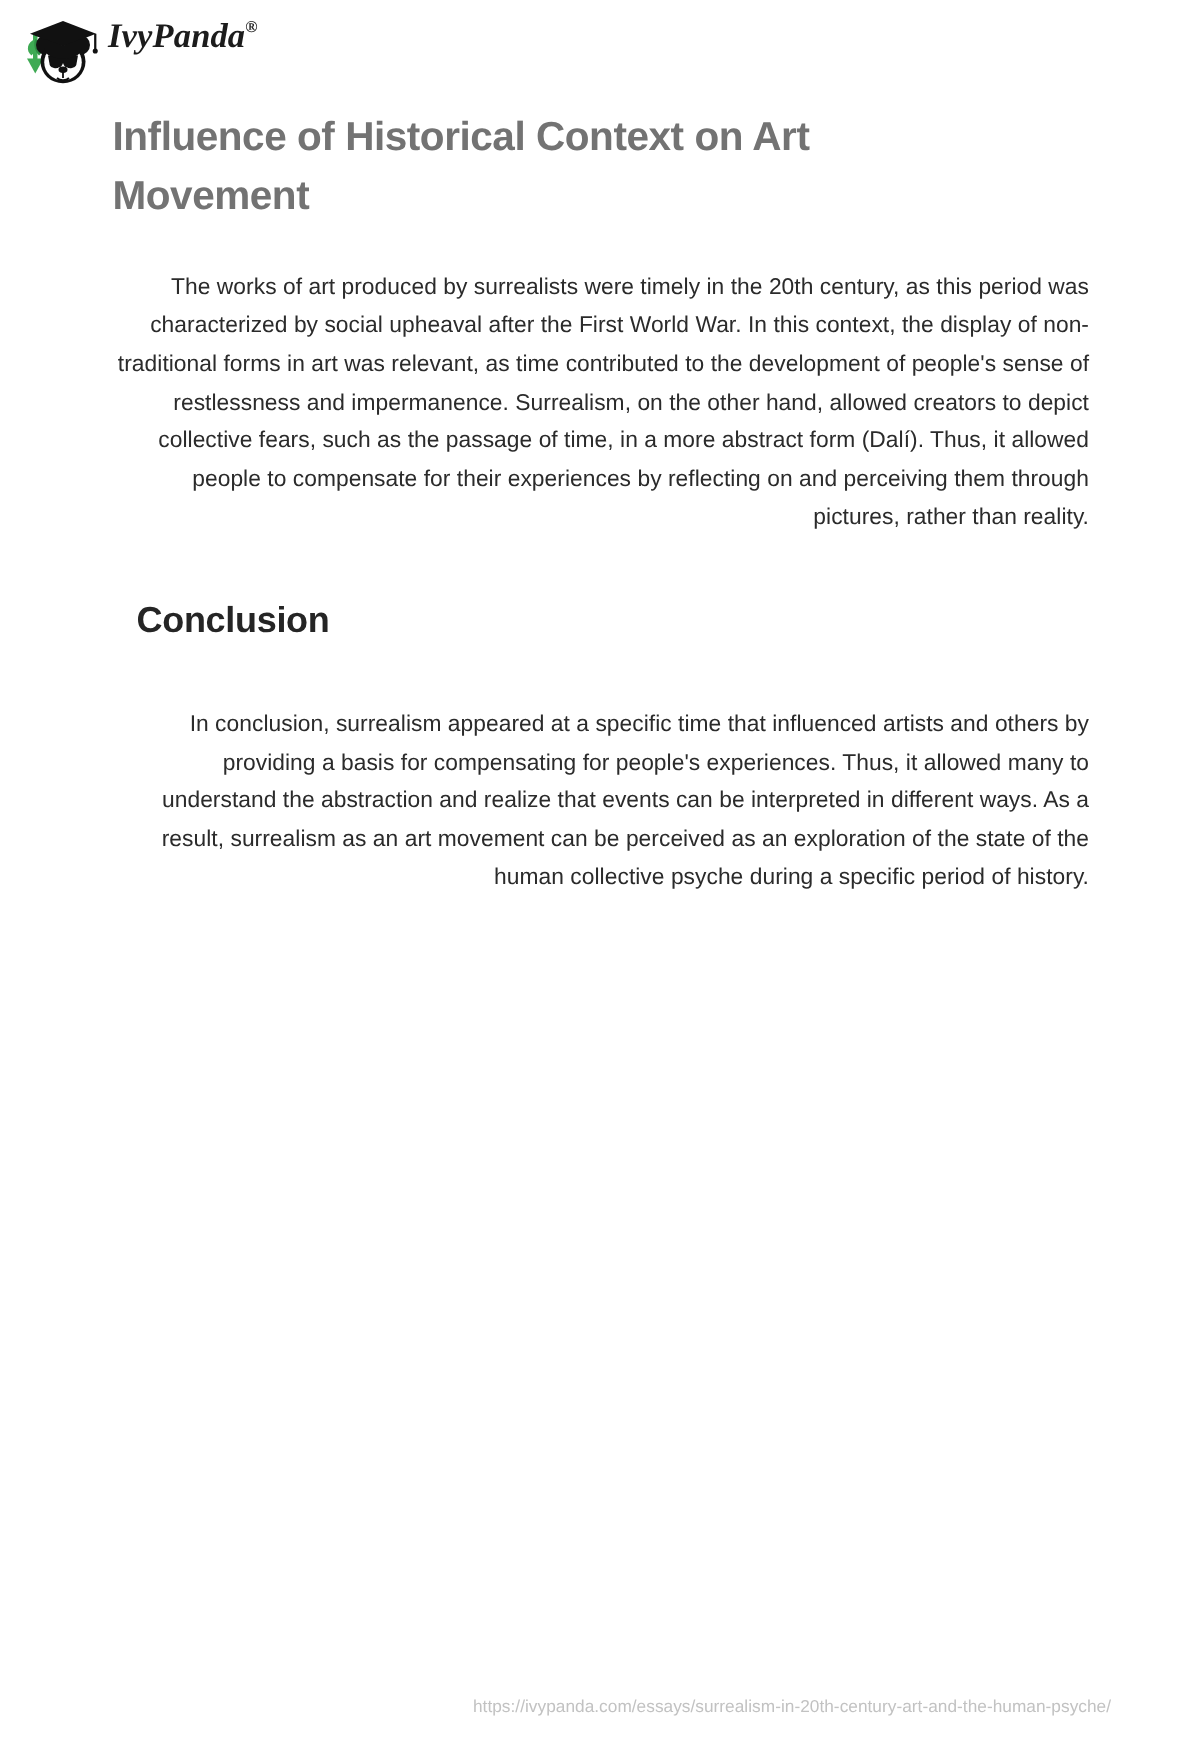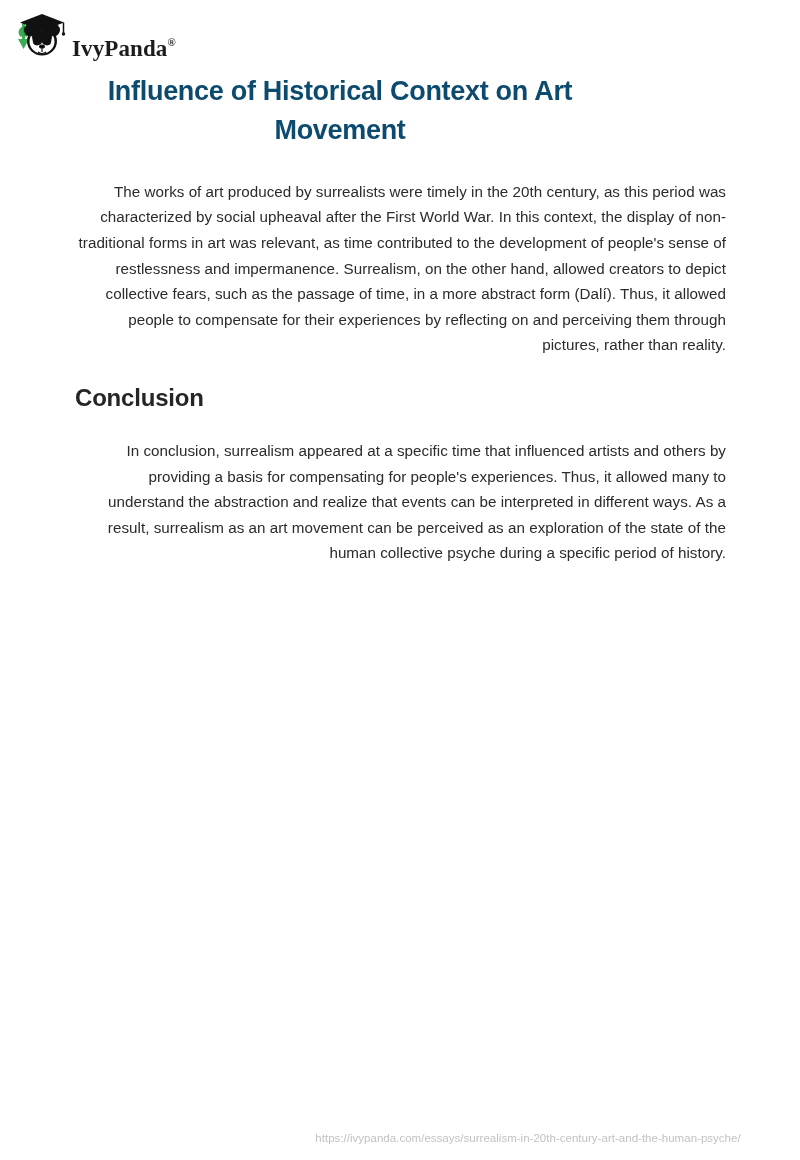--- a/index.html
+++ b/index.html
@@ -32,22 +32,23 @@
     left: 0;
     width: 800px;
     height: 62px;
   }
 
   .brand {
     position: absolute;
     left: 14px;
     top: 11px;
     display: flex;
-    align-items: flex-end;
+    align-items: flex-start;
     height: 48px;
+    font-style: italic;
   }
 
   .brand-logo {
     width: 52px;
     height: 48px;
     display: block;
     flex: 0 0 auto;
   }
 
   .brand-wordmark {
@@ -89,34 +90,33 @@
   .content {
     position: absolute;
     left: 75px;
     top: 72px;
     width: 651px;
   }
 
   h1.doc-title {
     font-size: 27px;
     font-weight: bold;
-    color: #0c4a6e;
+    color: #737373;
     line-height: 1.44;
     margin: 0 0 0 0;
     letter-spacing: -0.3px;
     max-width: 530px;
-    text-align: center;
   }
 
   h2.section-heading {
     font-size: 24px;
     font-weight: bold;
     color: #252525;
     line-height: 1.3;
-    margin: 0;
+    margin: 16px;
     letter-spacing: -0.2px;
   }
 
   p.body-par {
     font-size: 15.2px;
     color: #2b2b2b;
     line-height: 25.6px;
     margin: 0;
     text-indent: 28px;
     text-align: right;

